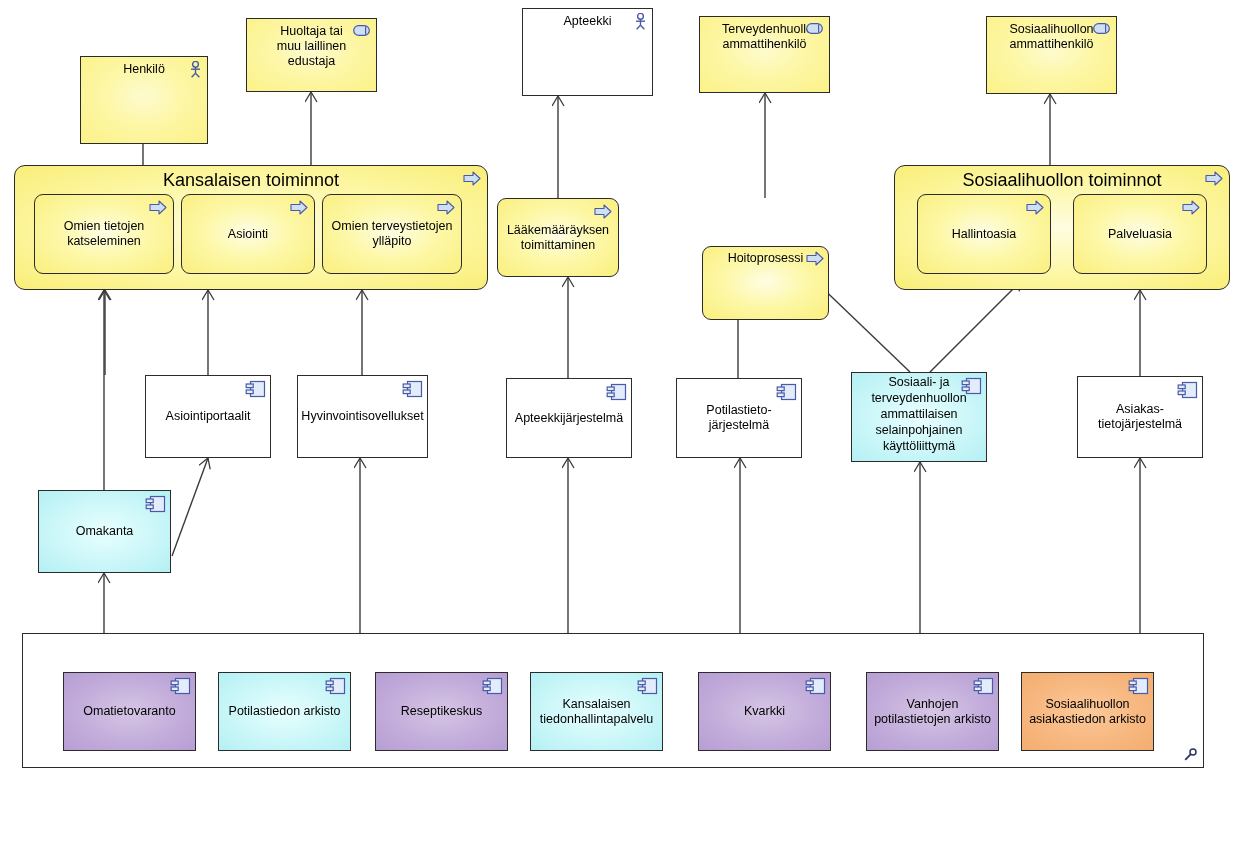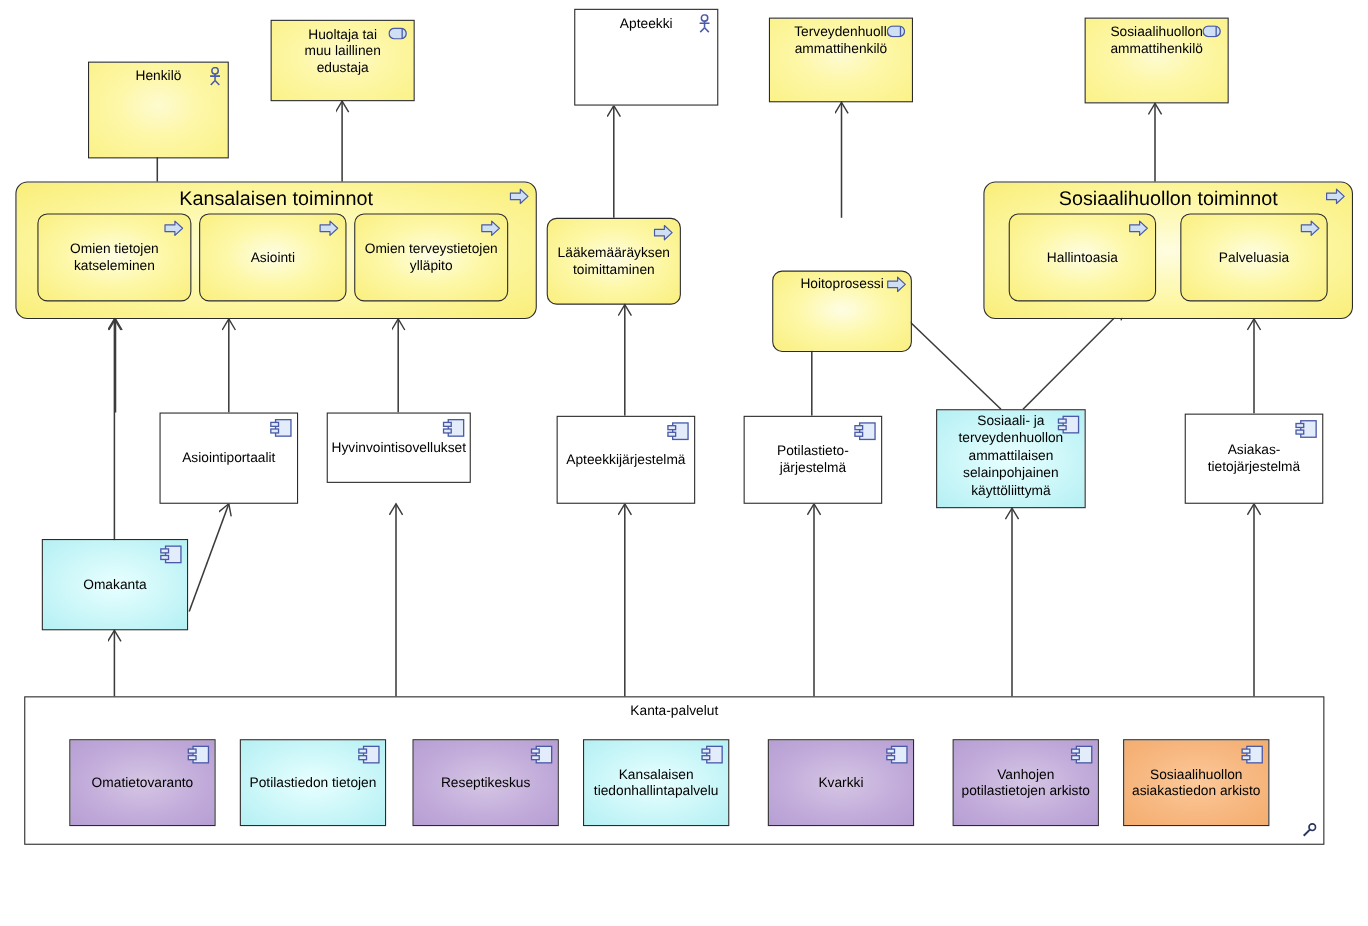--- a/index.html
+++ b/index.html
@@ -314,21 +314,21 @@
     <span class="ic ic-comp">
       <svg viewBox="0 0 21 18" width="21" height="18">
         <rect x="5.5" y="1.5" width="14" height="15" fill="#e3ecfa" stroke="#4a5aa8" stroke-width="1.2"></rect>
         <rect x="1.2" y="4.0" width="7" height="3.6" fill="#e3ecfa" stroke="#4a5aa8" stroke-width="1.2"></rect>
         <rect x="1.2" y="10.0" width="7" height="3.6" fill="#e3ecfa" stroke="#4a5aa8" stroke-width="1.2"></rect>
       </svg>
     </span>
     <span class="lbl">Asiointiportaalit</span>
   </div>
 
-  <div class="node comp" style="left:297px; top:375px; width:131px; height:64px;">
+  <div class="node comp" style="left:297px; top:375px; width:131px; height:83px;">
     <span class="ic ic-comp">
       <svg viewBox="0 0 21 18" width="21" height="18">
         <rect x="5.5" y="1.5" width="14" height="15" fill="#e3ecfa" stroke="#4a5aa8" stroke-width="1.2"></rect>
         <rect x="1.2" y="4.0" width="7" height="3.6" fill="#e3ecfa" stroke="#4a5aa8" stroke-width="1.2"></rect>
         <rect x="1.2" y="10.0" width="7" height="3.6" fill="#e3ecfa" stroke="#4a5aa8" stroke-width="1.2"></rect>
       </svg>
     </span>
     <span class="lbl" style="white-space:nowrap; padding:0;">Hyvinvointisovellukset</span>
   </div>
 
@@ -381,21 +381,20 @@
       <svg viewBox="0 0 21 18" width="21" height="18">
         <rect x="5.5" y="1.5" width="14" height="15" fill="#e3ecfa" stroke="#4a5aa8" stroke-width="1.2"></rect>
         <rect x="1.2" y="4.0" width="7" height="3.6" fill="#e3ecfa" stroke="#4a5aa8" stroke-width="1.2"></rect>
         <rect x="1.2" y="10.0" width="7" height="3.6" fill="#e3ecfa" stroke="#4a5aa8" stroke-width="1.2"></rect>
       </svg>
     </span>
     <span class="lbl">Omakanta</span>
   </div>
 
   <div class="container" style="left:22px; top:633px; width:1182px; height:135px;">
-    <span class="clbl">Kanta-palvelut</span>
     <span class="ic-key" style="right:6px; bottom:5px;">
       <svg viewBox="0 0 14 14" width="14" height="14">
         <circle cx="10" cy="4" r="3" fill="none" stroke="#2b3560" stroke-width="1.5"></circle>
         <line x1="7.8" y1="6.2" x2="2.2" y2="11.8" stroke="#2b3560" stroke-width="1.8"></line>
       </svg>
     </span>
   </div>
 
   <div class="node comp purple" style="left:63px; top:672px; width:133px; height:79px;">
     <span class="ic ic-comp">
@@ -409,21 +408,21 @@
   </div>
 
   <div class="node comp cyan" style="left:218px; top:672px; width:133px; height:79px;">
     <span class="ic ic-comp">
       <svg viewBox="0 0 21 18" width="21" height="18">
         <rect x="5.5" y="1.5" width="14" height="15" fill="#e3ecfa" stroke="#4a5aa8" stroke-width="1.2"></rect>
         <rect x="1.2" y="4.0" width="7" height="3.6" fill="#e3ecfa" stroke="#4a5aa8" stroke-width="1.2"></rect>
         <rect x="1.2" y="10.0" width="7" height="3.6" fill="#e3ecfa" stroke="#4a5aa8" stroke-width="1.2"></rect>
       </svg>
     </span>
-    <span class="lbl" style="white-space:nowrap; padding:0;">Potilastiedon tietojen</span>
+    <span class="lbl" style="white-space:nowrap; padding:0;">Potilastiedon arkisto</span>
   </div>
 
   <div class="node comp purple" style="left:375px; top:672px; width:133px; height:79px;">
     <span class="ic ic-comp">
       <svg viewBox="0 0 21 18" width="21" height="18">
         <rect x="5.5" y="1.5" width="14" height="15" fill="#e3ecfa" stroke="#4a5aa8" stroke-width="1.2"></rect>
         <rect x="1.2" y="4.0" width="7" height="3.6" fill="#e3ecfa" stroke="#4a5aa8" stroke-width="1.2"></rect>
         <rect x="1.2" y="10.0" width="7" height="3.6" fill="#e3ecfa" stroke="#4a5aa8" stroke-width="1.2"></rect>
       </svg>
     </span>

